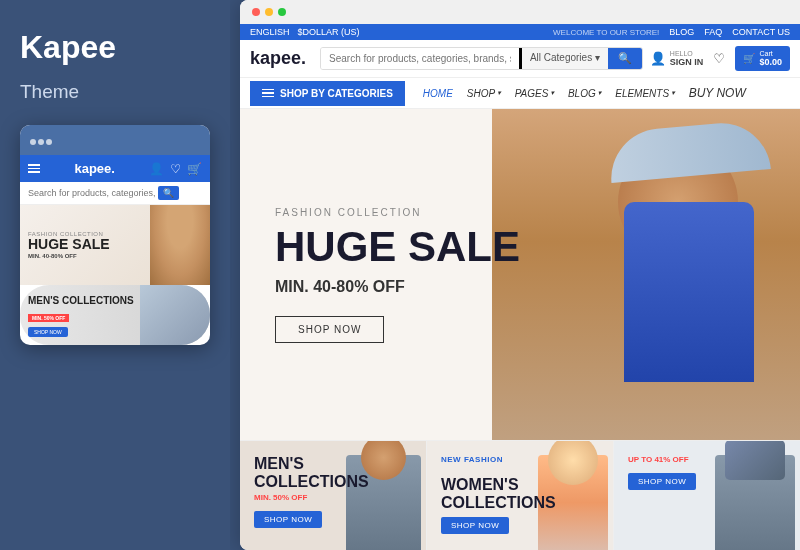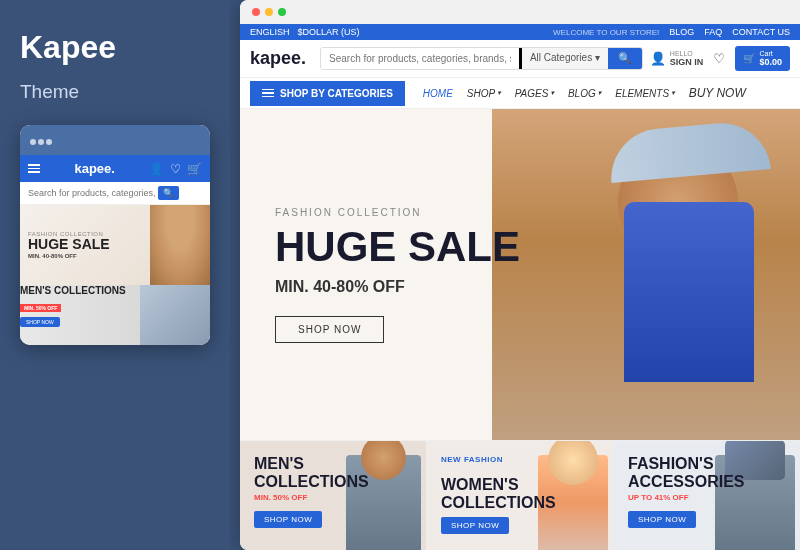--- a/index.html
+++ b/index.html
@@ -151,22 +151,23 @@
       height: 100%;
       background: radial-gradient(ellipse at 50% 20%, #d4a574 30%, #c49060 60%, #a07040 100%);
       position: relative;
     }
     .mobile-collection-banner {
       background: linear-gradient(to right, #e8e8e8, #d0d0d0);
       height: 60px;
       position: relative;
       overflow: hidden;
       display: flex;
-      align-items: flex-start;
-      padding: 0;
+      align-items: flex-end;
+      padding: 8px;
+      border-radius: 29px;
     }
     .mobile-coll-text {
       font-size: 10px;
       font-weight: 900;
       color: #222;
       line-height: 1.1;
     }
     .mobile-coll-badge {
       background: #ff4444;
       color: white;
@@ -686,21 +687,20 @@
         <div class="banner-title">WOMEN'S<br>COLLECTIONS</div>
         <button class="banner-btn">SHOP NOW</button>
       </div>
       <div class="person-womens">
         <div style="position:absolute;top:-20px;left:10px;width:50px;height:50px;border-radius:50%;background:radial-gradient(circle,#ffddaa,#ddaa77);"></div>
       </div>
     </div>
 
     <div class="banner-card banner-accessories">
       <div class="banner-content">
-        <div class="banner-title">FASHION'S<br>ACCESSORIES</div>
         <div class="banner-discount">UP TO 41% OFF</div>
         <button class="banner-btn">SHOP NOW</button>
       </div>
       <div class="person-accessories">
         <div style="position:absolute;top:-15px;left:10px;width:60px;height:40px;border-radius:5px;background:linear-gradient(135deg,#7788aa,#556677);"></div>
       </div>
     </div>
   </div>
 </div>
 

